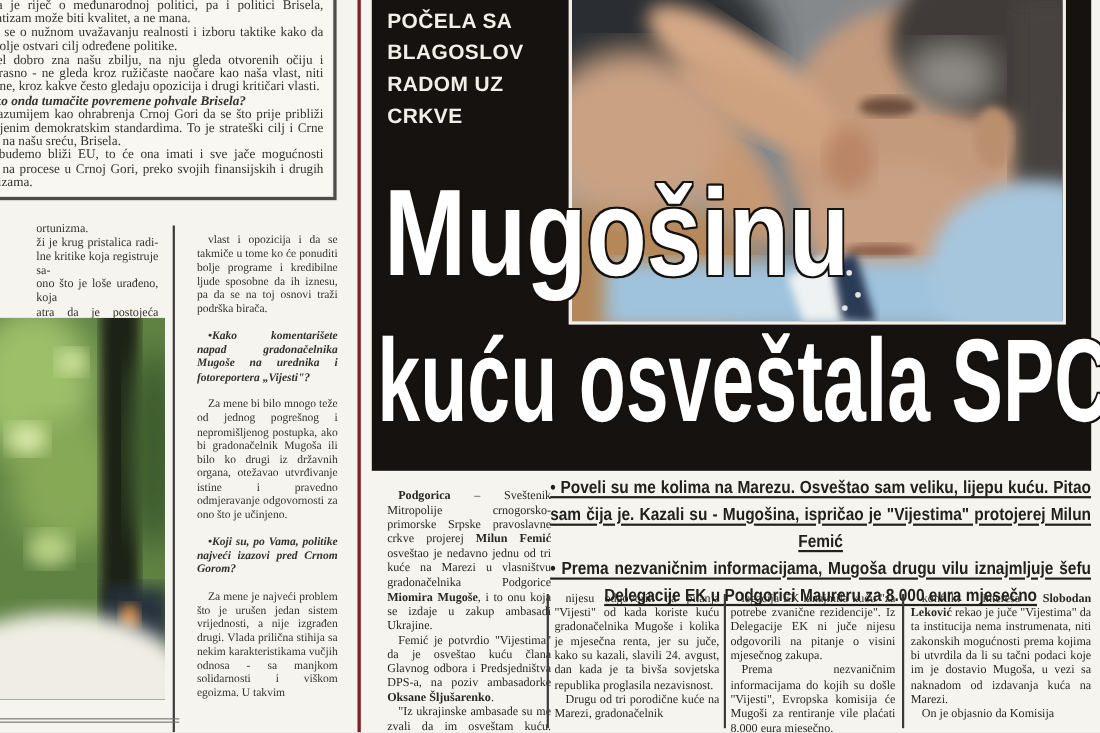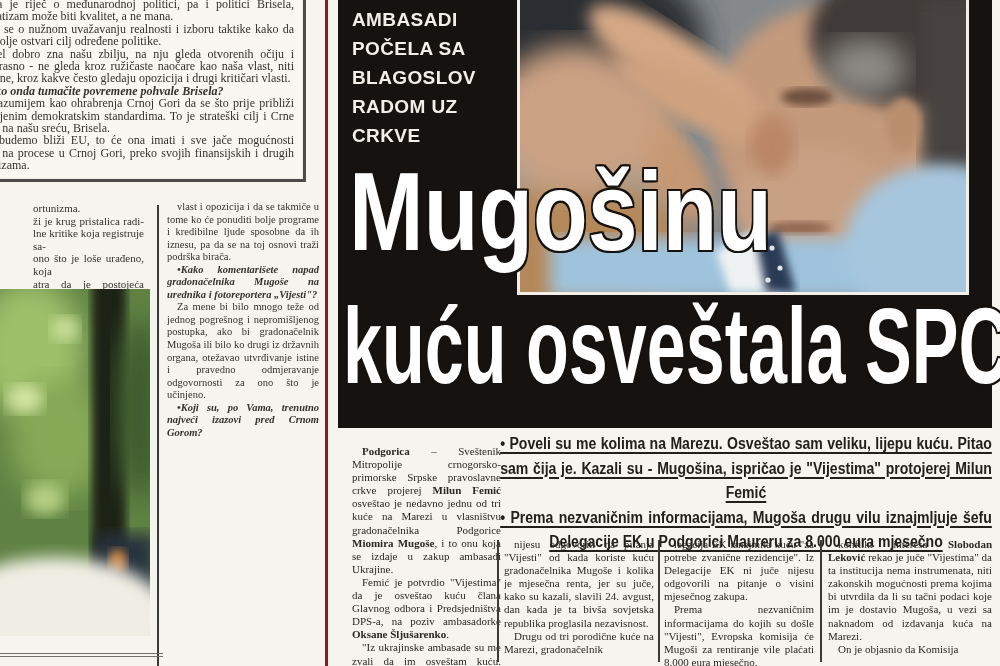--- a/index.html
+++ b/index.html
@@ -15,21 +15,21 @@
   .b{font-weight:bold;}
   p.noind{text-indent:0;}
 
   
   .fragcol{position:absolute;left:0;top:202px;width:144px;font-size:11px;line-height:12.6px;color:#35322d;}
   .fragcol .line{white-space:nowrap;overflow:hidden;margin-left:33px;}
   .fragcol .line.j{text-align:justify;text-align-last:justify;white-space:normal;}
 
   
   .midcol{position:absolute;left:167px;top:201px;width:152px;height:465px;overflow:hidden;}
-  .midcol p{margin:0;font-size:10.5px;line-height:12.55px;text-align:justify;text-indent:10px;color:#35322d;}
+  .midcol p{margin:12px;font-size:10.5px;line-height:12.55px;text-align:justify;text-indent:10px;color:#35322d;}
 
   
   .vrule{position:absolute;background:#3a3a38;width:1.5px;}
   .redrule{position:absolute;left:325px;top:0;width:2.5px;height:666px;background:#7c2022;}
   .hrule-dbl{position:absolute;left:0;top:653px;width:163px;height:2px;
              border-top:1.5px solid #6f6f6d;border-bottom:1.5px solid #6f6f6d;}
 
   
   .photoleft{position:absolute;left:0;top:289px;width:150px;height:347px;overflow:hidden;background:#5d7e42;}
 
@@ -111,27 +111,27 @@
   </div>
 
   <div class="vrule" style="left:157px;top:205px;height:461px;"></div>
   <div class="redrule"></div>
   <div class="hrule-dbl"></div>
 
   <div class="midcol">
       <p class="noind"><span>vlast i opozicija i da se takmiče u tome ko će ponuditi bolje programe i kredibilne ljude sposobne da ih iznesu, pa da se na toj osnovi traži podrška birača.</span></p>
       <p class="q"><span>•Kako komentarišete napad gradonačelnika Mugoše na urednika i fotoreportera „Vijesti"?</span></p>
       <p><span>Za mene bi bilo mnogo teže od jednog pogrešnog i nepromišljenog postupka, ako bi gradonačelnik Mugoša ili bilo ko drugi iz državnih organa, otežavao utvrđivanje istine i pravedno odmjeravanje odgovornosti za ono što je učinjeno.</span></p>
-      <p class="q"><span>•Koji su, po Vama, trenutno najveći izazovi pred Crnom Gorom?</span></p>
+      <p class="q"><span>•Koji su, po Vama, politike najveći izazovi pred Crnom Gorom?</span></p>
+      <p><span>Za mene je najveći problem što je urušen jedan sistem vrijednosti, a nije izgrađen drugi. Vlada prilična stihija sa nekim karakteristikama vučjih odnosa - sa manjkom solidarnosti i viškom egoizma. U takvim</span></p>
     </div>
 
   <div class="blackbox"></div>
 
   <div class="kicker">
-      <div class="line ">AMBASADI</div>
       <div class="line ">POČELA SA</div>
       <div class="line ">BLAGOSLOV</div>
       <div class="line ">RADOM UZ</div>
       <div class="line ">CRKVE</div>
     </div>
 
   <div class="photomain">
     <svg width="446" height="292" viewBox="0 0 446 292">
       <defs>
         <filter id="m4">

